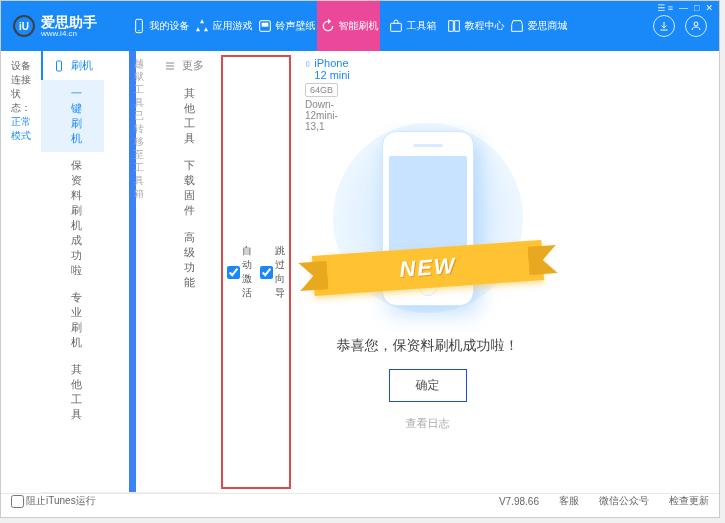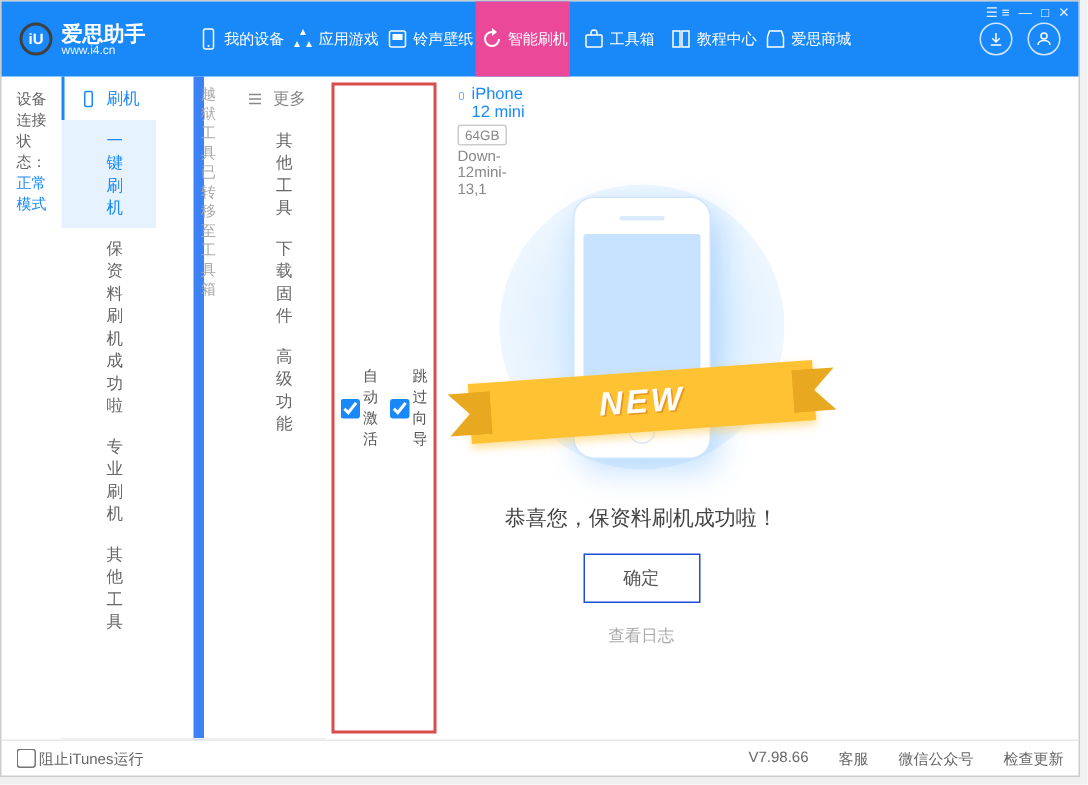--- a/index.html
+++ b/index.html
@@ -33,21 +33,21 @@
 .side-item.active{background:#e6f3ff;color:#1989fa}
 .side-note{padding:6px 10px 6px 30px;color:#aaa;font-size:10px;line-height:1.3}
 .checkbox-row{border:2px solid #d94c4c;margin:4px;padding:6px 4px;display:flex;gap:8px;font-size:10px;color:#555}
 .cb{display:flex;align-items:center;gap:2px}
 .cb input{accent-color:#1989fa}
 .device-area{padding:6px 10px;font-size:10px}
 .device-name{color:#1989fa;font-size:11px;display:flex;gap:4px}
 .device-name svg{width:10px;height:14px}
 .storage-badge{display:inline-block;border:1px solid #ccc;border-radius:2px;padding:1px 4px;font-size:9px;color:#888;margin-top:2px}
 .device-sub{color:#888;margin-top:2px}
-.footer{height:24px;border-top:1px solid #e8e8e8;display:flex;align-items:center;justify-content:space-between;padding:0 10px;font-size:10px;color:#666}
+.footer{height:24px;border-top:1px solid #e8e8e8;display:flex;align-items:flex-start;justify-content:space-between;padding:0 10px;font-size:10px;color:#666}
 .footer-left{display:flex;align-items:center;gap:4px}
 .footer-right{display:flex;align-items:center;gap:20px}
 .content{flex:1;display:flex;flex-direction:column;align-items:center;justify-content:center;padding:20px;gap:14px}
 .phone-illustration{width:170px;height:210px;position:relative;display:flex;align-items:center;justify-content:center}
 .circle-bg{position:absolute;width:190px;height:190px;border-radius:50%;background:radial-gradient(circle,#cfe8ff 0%,#e8f4ff 60%,#fff 100%);z-index:0}
 .phone{width:92px;height:175px;background:#fff;border-radius:14px;border:1px solid #d0e5ff;box-shadow:5px 8px 20px rgba(25,137,250,.25);position:relative;z-index:1}
 .phone::before{content:"";position:absolute;top:12px;left:50%;transform:translateX(-50%);width:30px;height:3px;background:#dbeafe;border-radius:2px}
 .phone::after{content:"";position:absolute;bottom:9px;left:50%;transform:translateX(-50%);width:16px;height:16px;border:1.5px solid #dbeafe;border-radius:50%}
 .phone-screen{position:absolute;top:24px;left:6px;right:6px;bottom:34px;background:#c7e3ff;border-radius:2px}
 .new-banner{position:absolute;bottom:35px;left:-30px;right:-30px;height:40px;background:#ffc233;transform:rotate(-4deg);display:flex;align-items:center;justify-content:center;z-index:2;box-shadow:0 3px 6px rgba(255,194,51,.5)}

